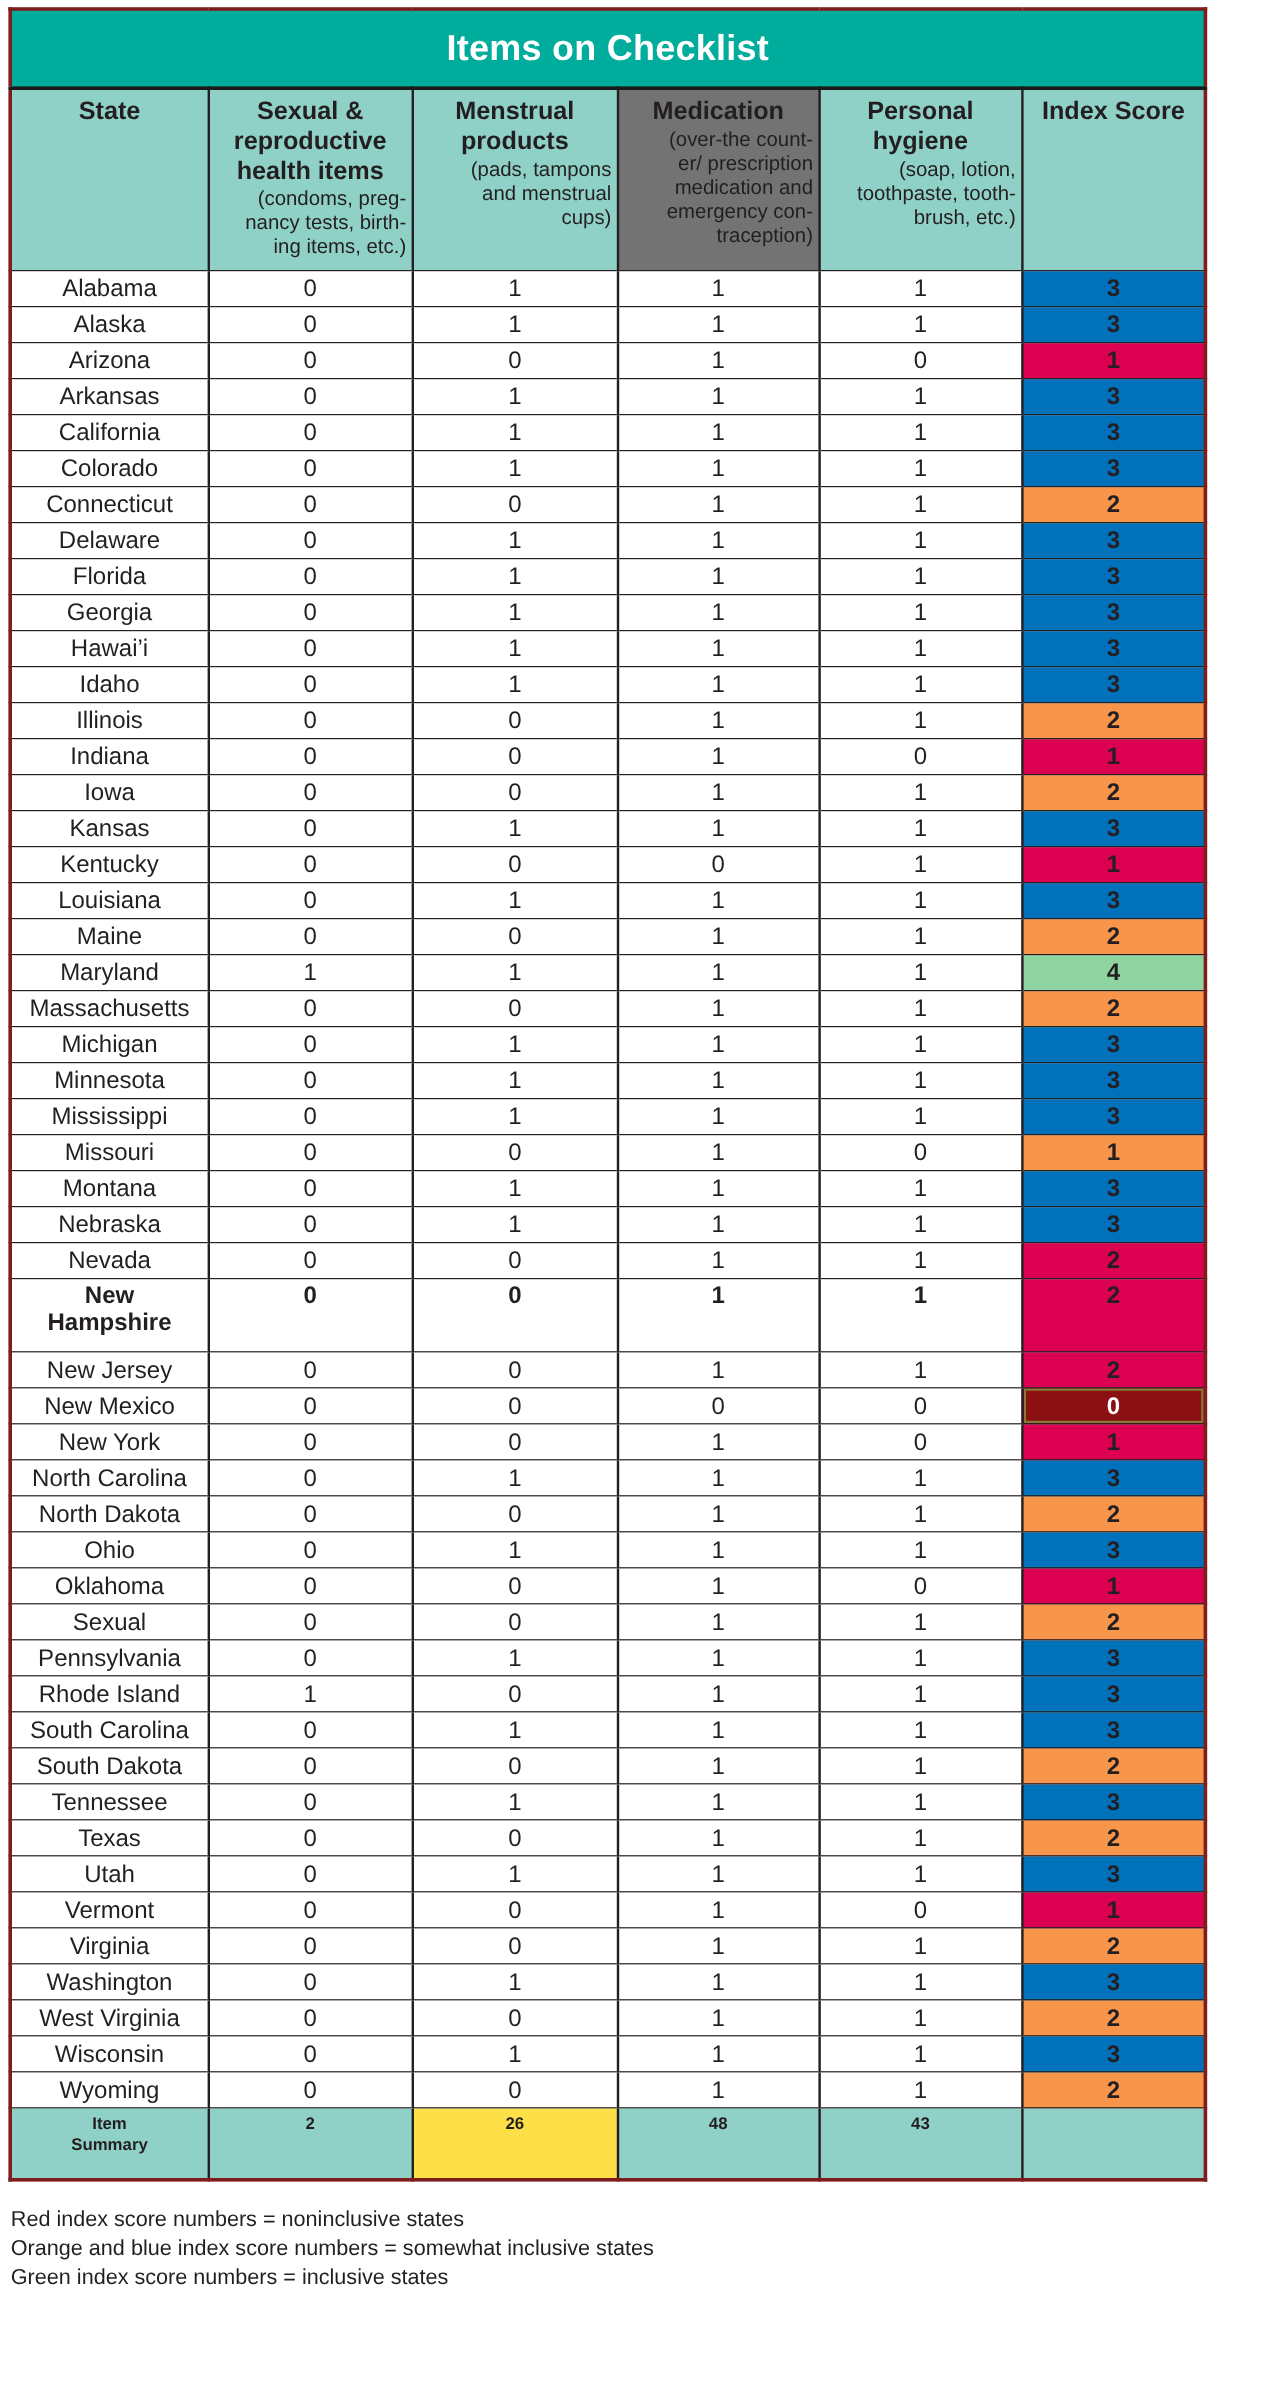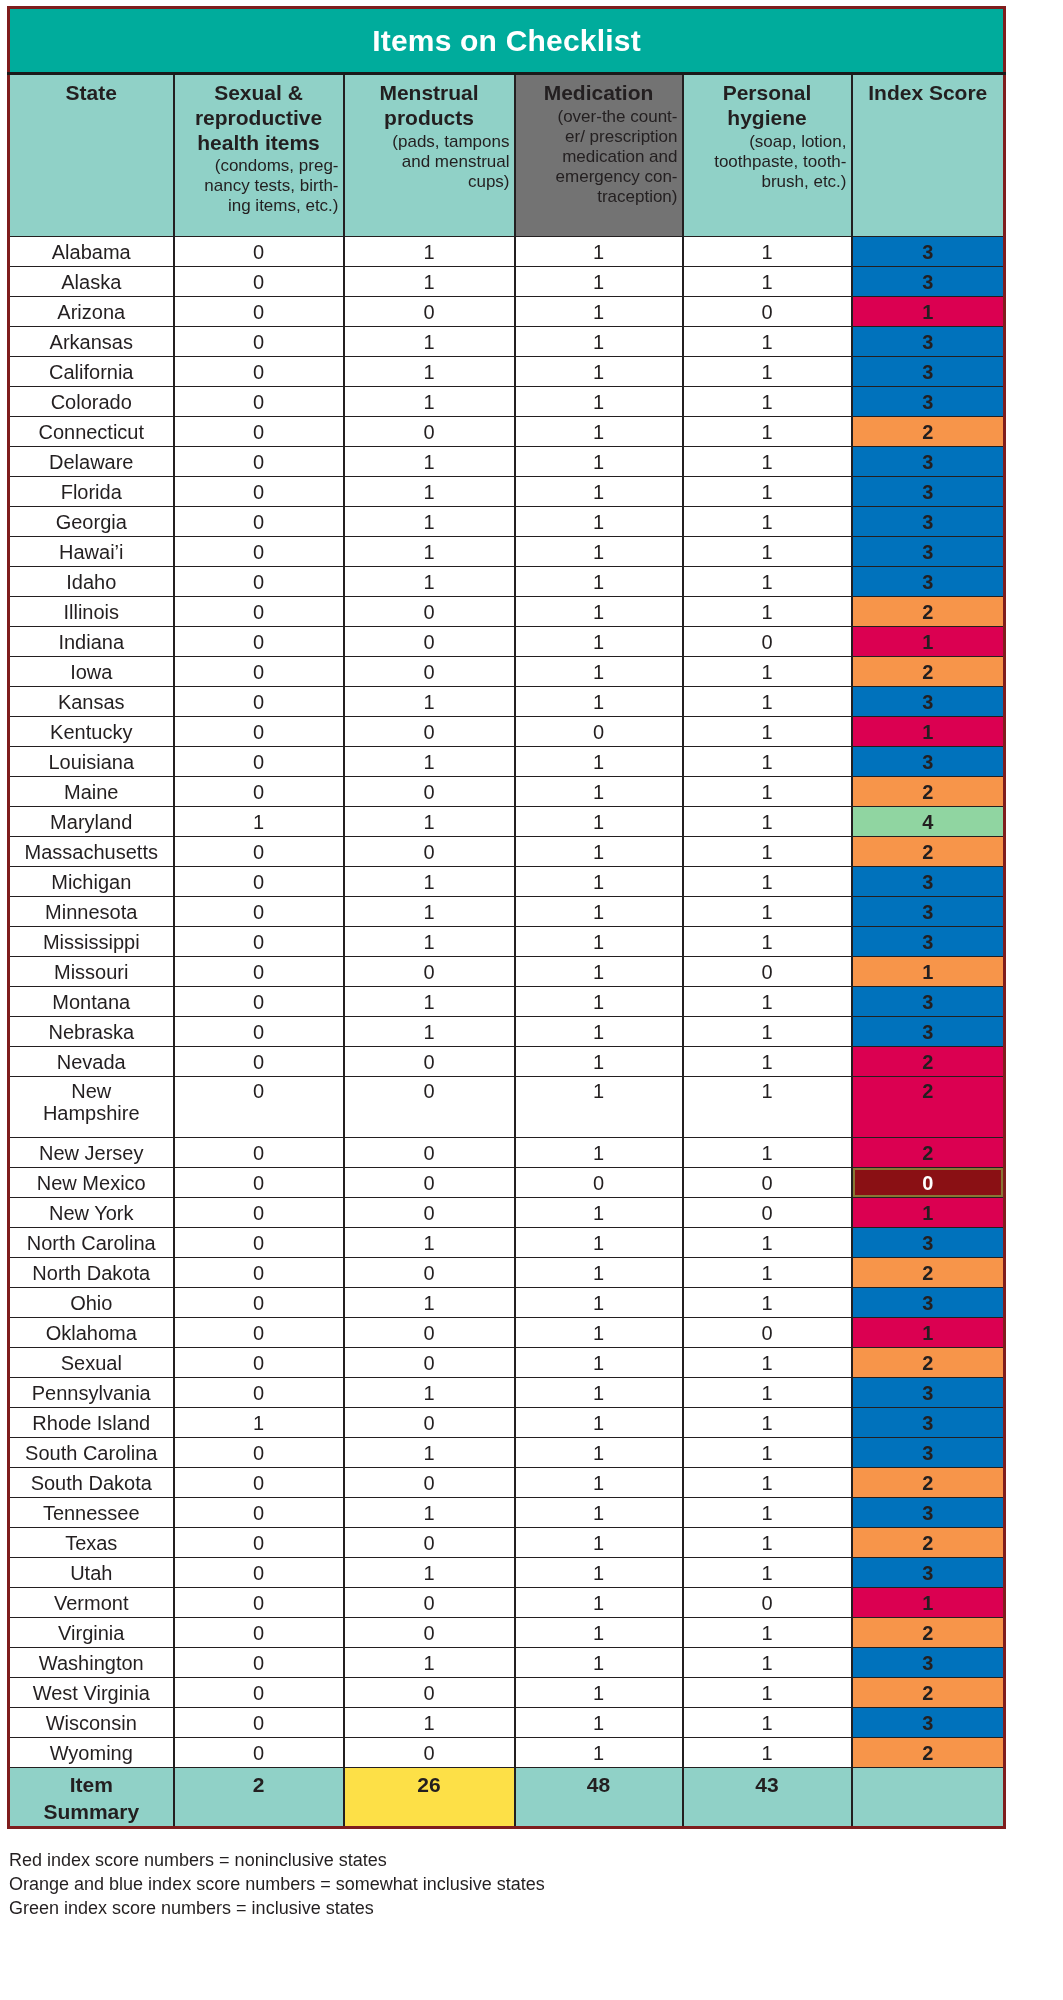--- a/index.html
+++ b/index.html
@@ -34,21 +34,21 @@
     color: #ffffff;
     font-size: 30px;
     font-weight: bold;
     height: 66px;
     border-bottom: 3px solid #1a1a1a;
     letter-spacing: 0.2px;
   }
   tr.header-row th {
     background: #90D1C7;
     vertical-align: top;
-    padding: 6px 4px 20px 4px;
+    padding: 6px 4px 8px 4px;
     height: 152px;
   }
   .col-label {
     font-size: 21px;
     font-weight: bold;
     line-height: 1.18;
     white-space: pre-line;
   }
   .col-sub {
     font-size: 17px;
@@ -69,29 +69,30 @@
   tr.data-row td.state-cell {
     white-space: pre-line;
   }
   tr.data-row td.score-cell {
     font-weight: bold;
   }
   tr.data-row.tall td {
     height: 61px;
     vertical-align: top;
     padding-top: 3px;
+    font-weight: bold;
   }
   td.score-cell.maroon-outline {
     box-shadow: inset 0 0 0 2px #8a7734;
   }
   tr.summary-row td {
     background: #90D1C7;
     height: 60px;
     vertical-align: top;
-    font-size: 21px;
+    font-size: 14px;
     font-weight: bold;
     padding-top: 4px;
     white-space: pre-line;
     line-height: 1.25;
   }
   .legend {
     margin: 20px 0 0 2px;
     font-size: 18px;
     line-height: 1.32;
   }

